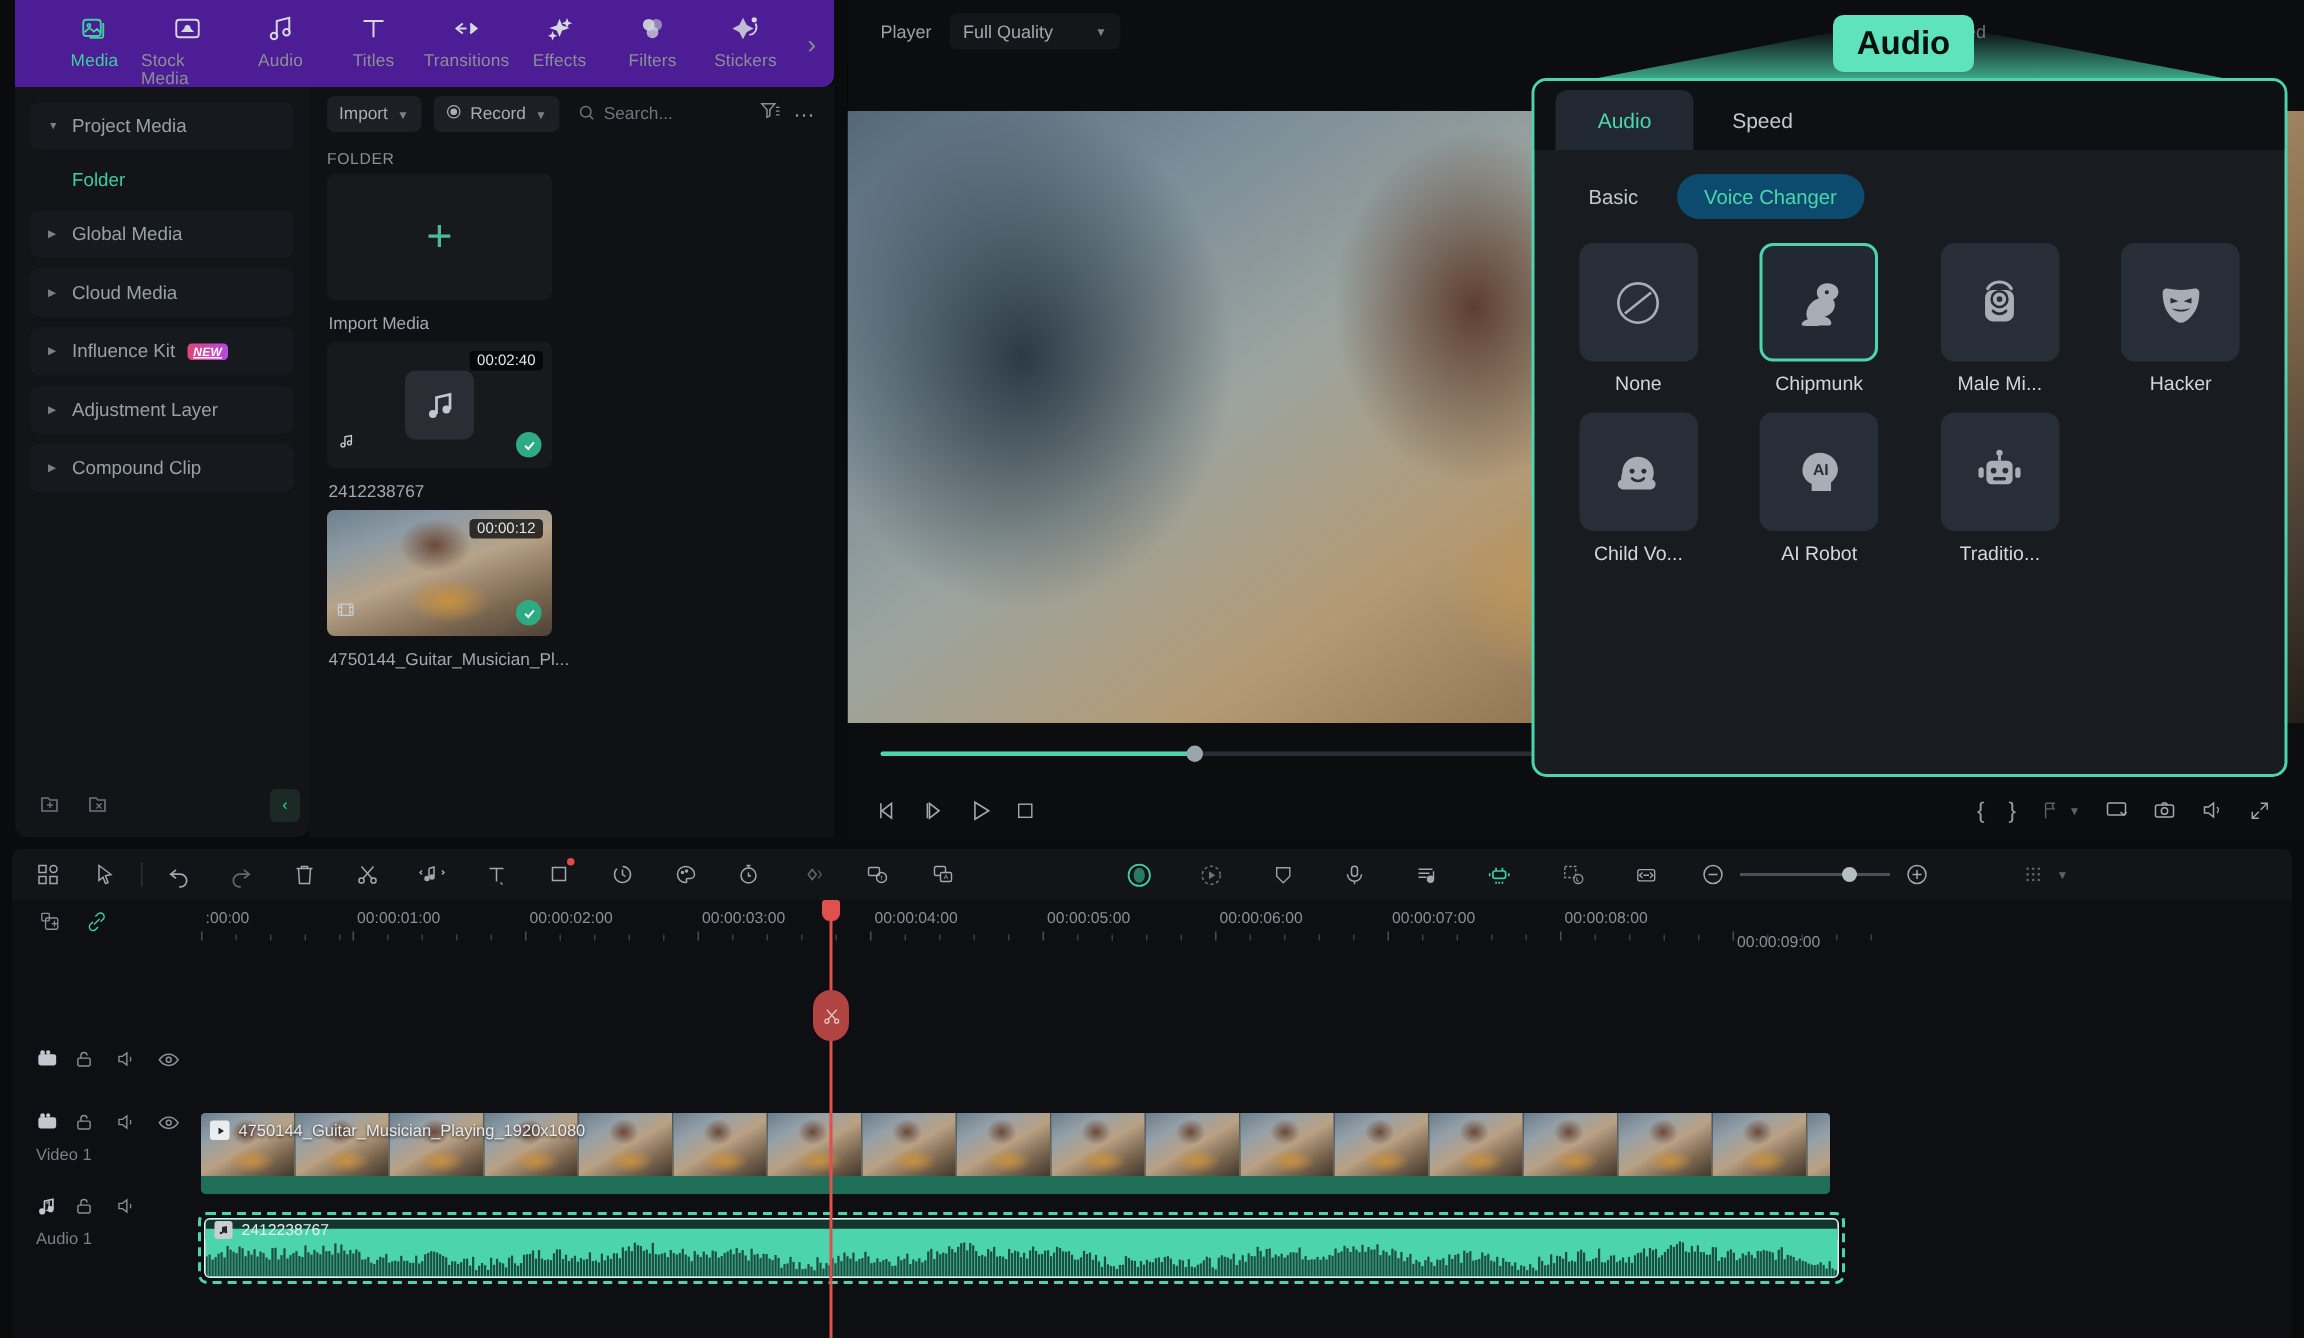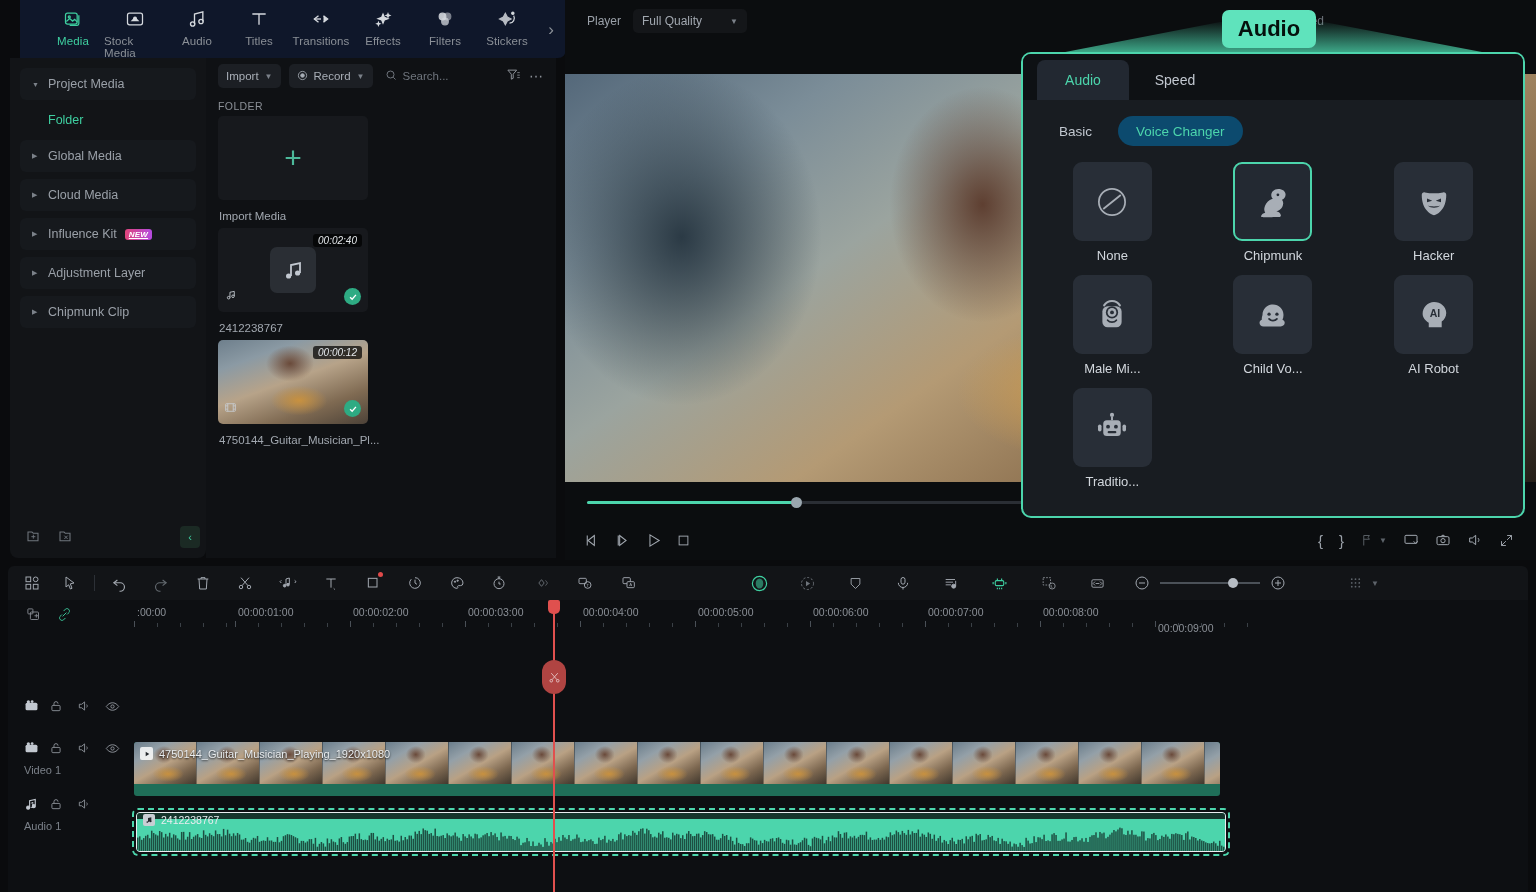--- a/index.html
+++ b/index.html
@@ -11,22 +11,22 @@
     color: #d5d9de;
   }
   .app {
     position: relative;
     width: 1536px; height: 892px;
     background: #0a0b0d;
   }
 
   
   .topnav {
-    position: absolute; left: 20px; top: 0; width: 546px; height: 58px;
-    background: #0f172a;
+    position: absolute; left: 10px; top: 0; width: 546px; height: 58px;
+    background: #4c1d95;
     border-radius: 0 0 8px 0;
     display: flex; align-items: flex-start;
   }
   .nav-items { display: flex; align-items: flex-start; padding-left: 22px; gap: 0; }
   .nav-item {
     width: 62px; padding-top: 8px;
     display: flex; flex-direction: column; align-items: center; gap: 5px;
     cursor: pointer;
   }
   .nav-item .ic { height: 22px; display: flex; align-items: center; justify-content: center; }
@@ -106,21 +106,21 @@
     position: relative; width: 150px; height: 84px; border-radius: 5px;
     background: #17191d; overflow: hidden;
     display: flex; align-items: center; justify-content: center;
     cursor: pointer;
   }
   .thumb.import-cell { background: #17191d; }
   .plus { font-size: 30px; color: #4cb99a; font-weight: 200; line-height: 1; }
   .dur {
     position: absolute; right: 6px; top: 6px;
     background: rgba(0,0,0,.72); color: #e3e7ea;
-    font-size: 10px; padding: 1px 5px; border-radius: 3px; font-style: italic;
+    font-size: 10px; padding: 1px 5px; border-radius: 3px;
   }
   .type-ic { position: absolute; left: 6px; bottom: 6px; color: #c9ced4; }
   .check {
     position: absolute; right: 7px; bottom: 7px; width: 17px; height: 17px;
     border-radius: 50%; background: #2eab83;
     display: flex; align-items: center; justify-content: center;
   }
   .cell-name { font-size: 11.5px; color: #a2a8b0; margin-top: 10px; padding-left: 1px; }
   .music-box {
     width: 46px; height: 46px; border-radius: 7px; background: #2a2e34;
@@ -225,21 +225,21 @@
   .pill-row { display: flex; gap: 14px; margin-bottom: 22px; }
   .pill {
     height: 31px; padding: 0 22px; border-radius: 7px;
     border: 1px solid #3a4149; background: transparent;
     display: flex; align-items: center; justify-content: center;
     font-size: 13.5px; color: #c2c8d0; cursor: pointer;
   }
   .pill.sel { border-color: #4cd5ac; color: #4cd5ac; }
 
   .voice-grid {
-    display: grid; grid-template-columns: repeat(3, 1fr);
+    display: grid; grid-template-columns: repeat(4, 1fr);
     gap: 12px 18px;
   }
   .vcell { display: flex; flex-direction: column; align-items: center; gap: 7px; cursor: pointer; }
   .vicon {
     width: 79px; height: 79px; border-radius: 9px; background: #282e37;
     display: flex; align-items: center; justify-content: center;
     color: #a8aeb6;
   }
   .vcell.sel .vicon { border: 2px solid #4cd5ac; background: #232932; }
   .vname { font-size: 13px; color: #d2d7dd; white-space: nowrap; }
@@ -471,21 +471,21 @@
           <span class="tri">▶</span>
           <span>Influence Kit</span>
           <span class="badge-new">NEW</span>
         </div>
         <div class="side-item">
           <span class="tri">▶</span>
           <span>Adjustment Layer</span>
         </div>
         <div class="side-item">
           <span class="tri">▶</span>
-          <span>Chipmunk Clip</span>
+          <span>Compound Clip</span>
         </div>
       </div>
     <div class="side-bottom">
       <span class="fic">
         <svg width="16" height="16" viewBox="0 0 24 24" fill="none" stroke="currentColor" stroke-width="1.6">
           <path d="M3 6h6l2 2h7v11H3z"></path>
             <path d="M8 13h6M11 10v6" stroke-width="1.4"></path>
         </svg>
       </span>
       <span class="fic">
@@ -709,40 +709,40 @@
               <svg width="42" height="42" viewBox="0 0 48 48" fill="currentColor">
                 <path d="M30 9c-5 0-8 3.5-8 7 0 2 .7 3.3 1.8 4.4-3.8 1.1-7.3 4-8.9 7.8-1.3 3.1-1.2 6 .2 8.2-2.2.6-3.9 1.7-4.6 3.2-.4.9.2 1.6 1.1 1.6h19.6c1.2 0 2-1 1.8-2.1-.4-2.6-2.6-4-5.2-4.6 2.9-.7 5.4-2.4 6.8-4.9 1.6-2.9 1.4-6-.3-8.2 2.4-1 4.1-3.2 4.1-6 0-3.6-3.4-6.4-8.4-6.4zm-.4 5.2a1.6 1.6 0 110 3.2 1.6 1.6 0 010-3.2z"></path>
                 <path d="M16.5 38c-2.8 0-5 .8-5 2.2 0 .9 1 1.3 2.4 1.3h9.7c-.9-2-3.7-3.5-7.1-3.5z"></path>
               </svg>
             </div>
             <div class="vname">Chipmunk</div>
           </div>
           <div class="vcell">
             <div class="vicon">
               <svg width="42" height="42" viewBox="0 0 48 48" fill="currentColor">
-                <path d="M10 16c0-2 1.6-3.4 3.6-3 3.4.7 7 1 10.4 1s7-.3 10.4-1c2-.4 3.6 1 3.6 3 0 8-2.4 14.6-6.6 18.6C28.6 37.4 26.2 39 24 39s-4.6-1.6-7.4-4.4C12.4 30.6 10 24 10 16z"></path>
-                <path d="M16 20l6 2.6-6 1.8z" fill="#282e37"></path>
-                <path d="M32 20l-6 2.6 6 1.8z" fill="#282e37"></path>
-                <path d="M17 28c3 3.4 11 3.4 14 0-3 1.4-11 1.4-14 0z" fill="#282e37"></path>
-              </svg>
-            </div>
-            <div class="vname">Hacker</div>
-          </div>
-          <div class="vcell">
-            <div class="vicon">
-              <svg width="42" height="42" viewBox="0 0 48 48" fill="currentColor">
                 <path d="M15 13c2-3.2 5.3-5 9-5s7 1.8 9 5" stroke="currentColor" stroke-width="2.4" fill="none" stroke-linecap="round"></path>
                 <rect x="13" y="14" width="22" height="24" rx="6"></rect>
                 <circle cx="24" cy="21" r="7" fill="#282e37"></circle>
                 <circle cx="24" cy="21" r="5" fill="currentColor"></circle>
                 <circle cx="24" cy="21" r="2.2" fill="#282e37"></circle>
                 <path d="M19 30c2.4 3 7.6 3 10 0" stroke="#282e37" stroke-width="2" fill="none" stroke-linecap="round"></path>
               </svg>
             </div>
             <div class="vname">Male Mi...</div>
+          </div>
+          <div class="vcell">
+            <div class="vicon">
+              <svg width="42" height="42" viewBox="0 0 48 48" fill="currentColor">
+                <path d="M10 16c0-2 1.6-3.4 3.6-3 3.4.7 7 1 10.4 1s7-.3 10.4-1c2-.4 3.6 1 3.6 3 0 8-2.4 14.6-6.6 18.6C28.6 37.4 26.2 39 24 39s-4.6-1.6-7.4-4.4C12.4 30.6 10 24 10 16z"></path>
+                <path d="M16 20l6 2.6-6 1.8z" fill="#282e37"></path>
+                <path d="M32 20l-6 2.6 6 1.8z" fill="#282e37"></path>
+                <path d="M17 28c3 3.4 11 3.4 14 0-3 1.4-11 1.4-14 0z" fill="#282e37"></path>
+              </svg>
+            </div>
+            <div class="vname">Hacker</div>
           </div>
           <div class="vcell">
             <div class="vicon">
               <svg width="42" height="42" viewBox="0 0 48 48" fill="currentColor">
                 <path d="M12 24c0-7 5.4-12 12-12s12 5 12 12c0 2-.4 3.8-1.2 5.4 1.6.6 2.6 1.9 2.6 3.5 0 2.3-2 4.1-4.6 4.1H13.2C10.6 37 8.6 35.2 8.6 33c0-1.6 1-2.9 2.6-3.5A12.6 12.6 0 0112 24z"></path>
                 <circle cx="19.5" cy="23" r="1.9" fill="#282e37"></circle>
                 <circle cx="28.5" cy="23" r="1.9" fill="#282e37"></circle>
                 <path d="M19.5 28.5c2.2 2.6 6.8 2.6 9 0" stroke="#282e37" stroke-width="2" fill="none" stroke-linecap="round"></path>
               </svg>
             </div>

